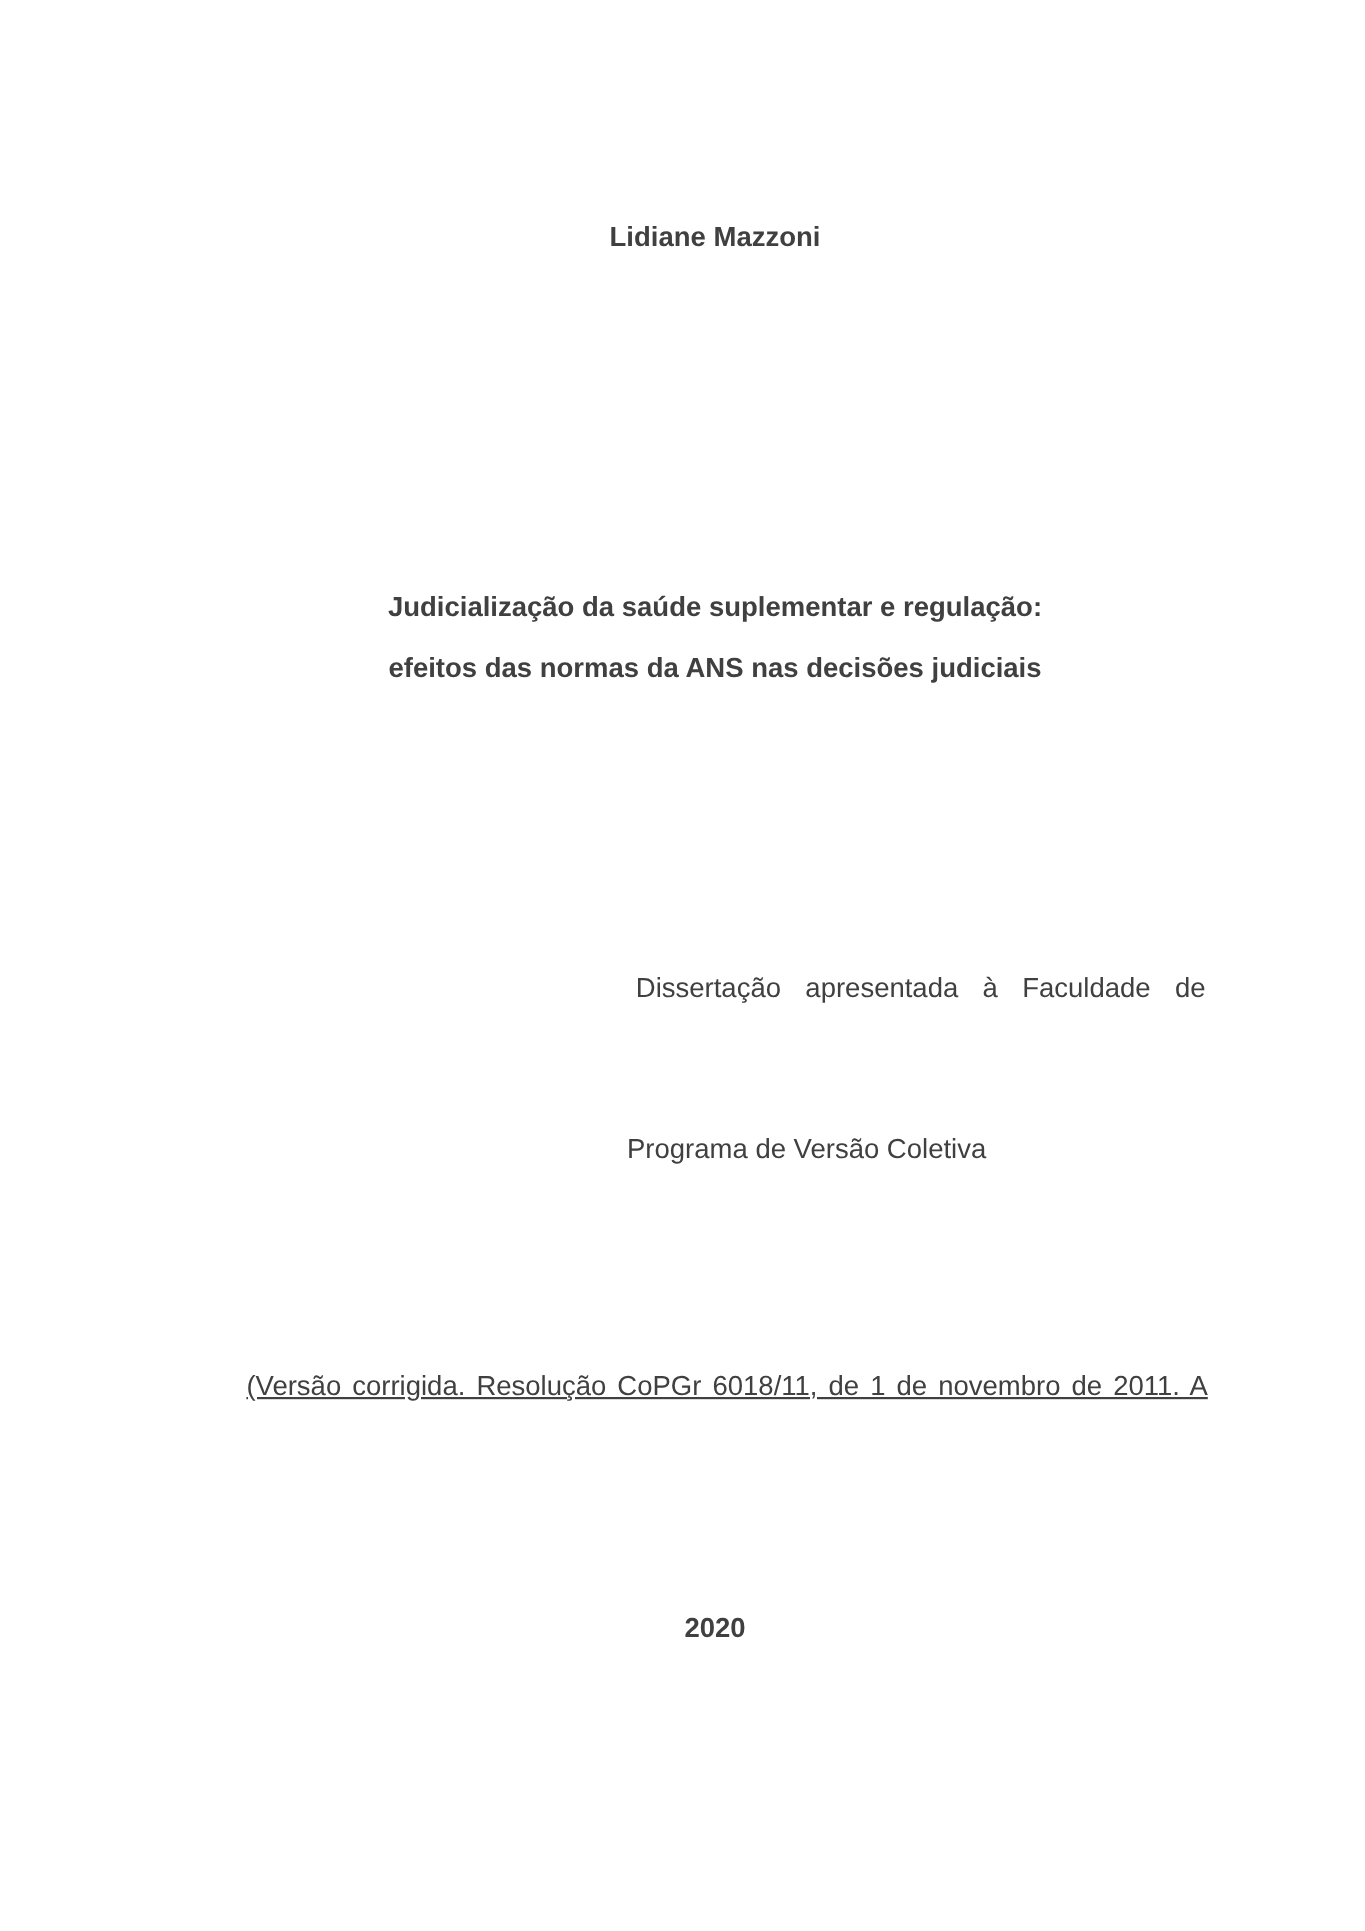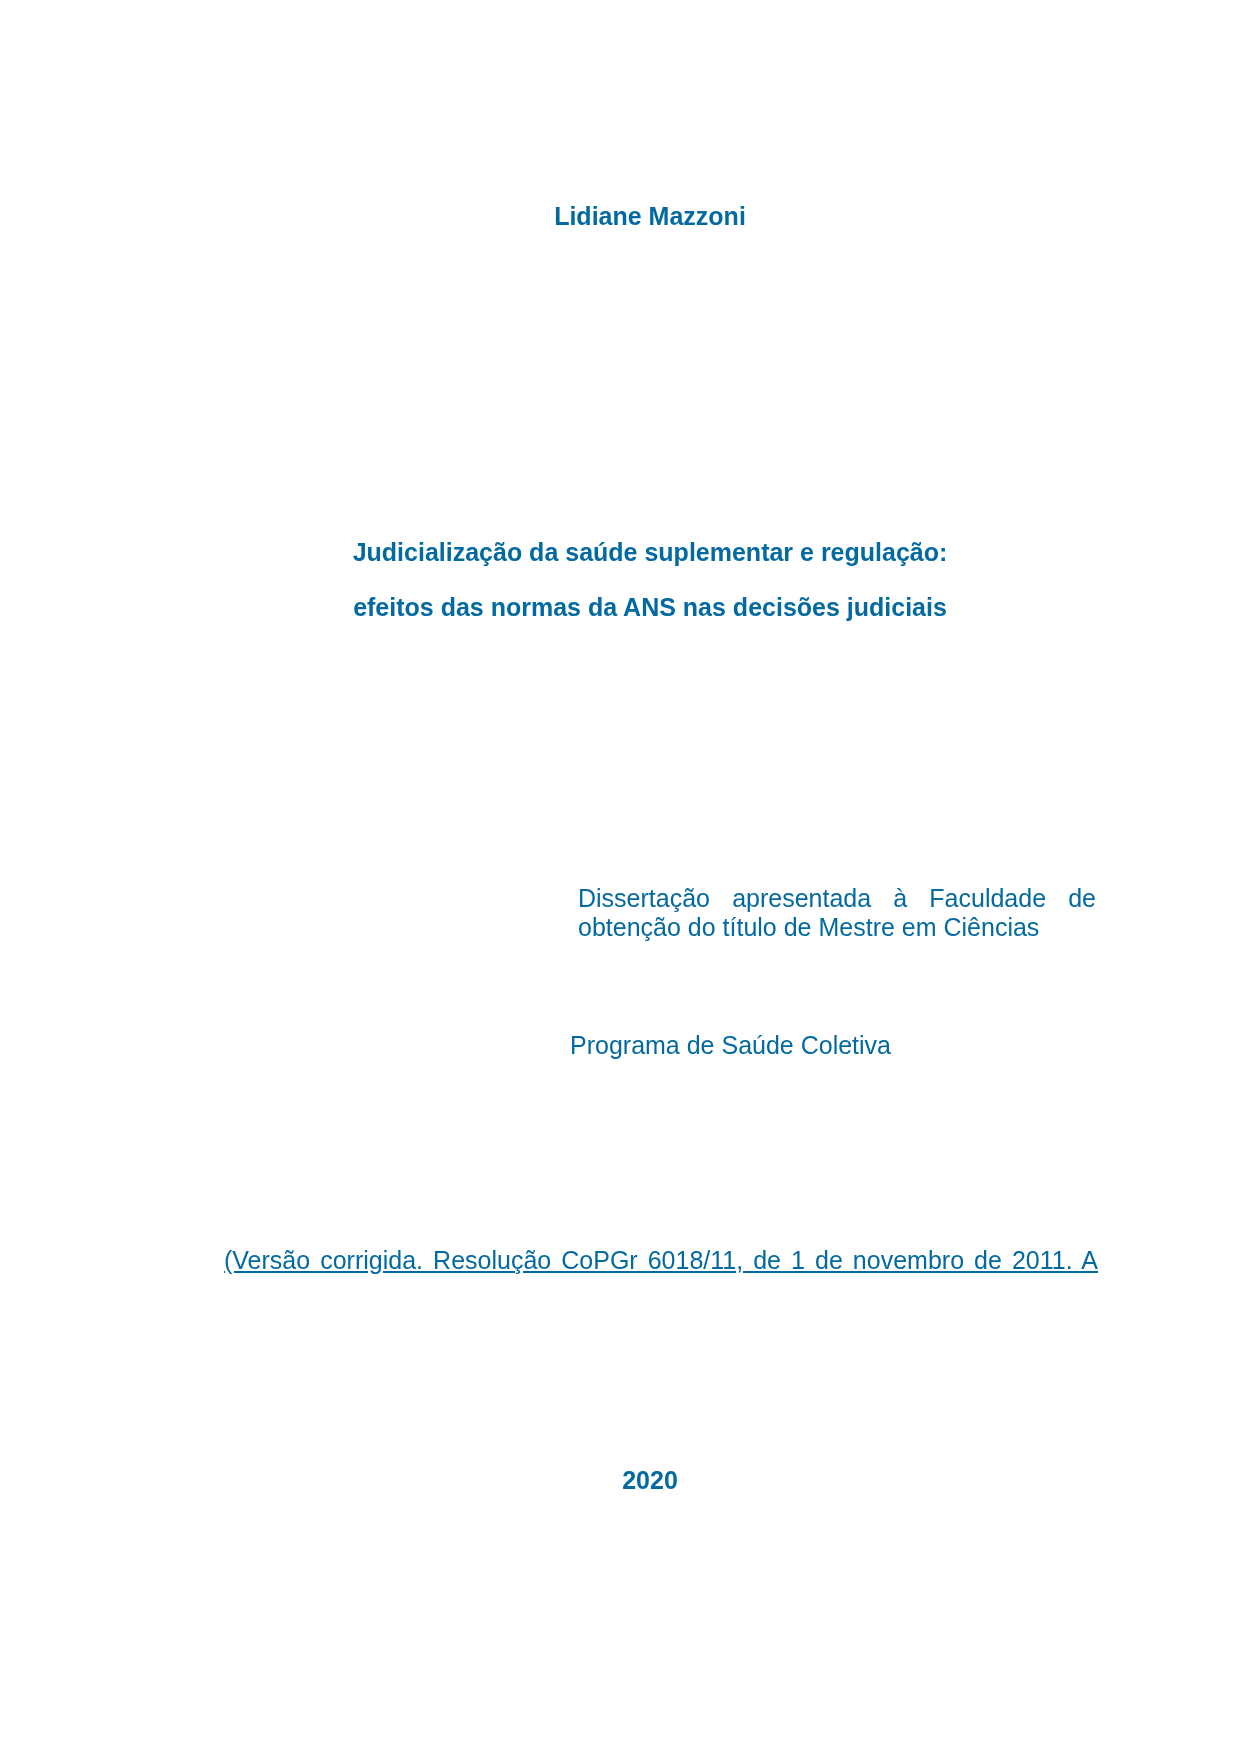--- a/index.html
+++ b/index.html
@@ -5,21 +5,21 @@
   html, body {
     margin: 0;
     padding: 0;
     background: #ffffff;
   }
   .page {
     position: relative;
     width: 1241px;
     height: 1755px;
     background: #ffffff;
-    color: #0369a1;
+    color: #404040;
     font-family: "Liberation Sans", sans-serif;
     font-size: 25px;
     line-height: 29px;
     overflow: hidden;
   }
   .abs {
     position: absolute;
   }
   .centered-col {
     left: 213px;
@@ -78,24 +78,23 @@
 <div class="page">
 
   <div class="abs centered-col author-block bold">Lidiane Mazzoni</div>
 
   <div class="abs centered-col title-line-1 bold">Judicialização da saúde suplementar e regulação:</div>
 
   <div class="abs centered-col title-line-2 bold">efeitos das normas da ANS nas decisões judiciais</div>
 
   <div class="abs dissertation-block">
     <span class="jline">Dissertação apresentada à Faculdade de</span>
-    <span class="lline">obtenção do título de Mestre em Ciências</span>
   </div>
 
-  <div class="abs program-block">Programa de Saúde Coletiva</div>
+  <div class="abs program-block">Programa de Versão Coletiva</div>
 
 
   <div class="abs version-note-block">
     <span class="jline">(Versão corrigida. Resolução CoPGr 6018/11, de 1 de novembro de 2011. A</span>
   </div>
 
 
   <div class="abs centered-col year-block bold">2020</div>
 
 </div>

